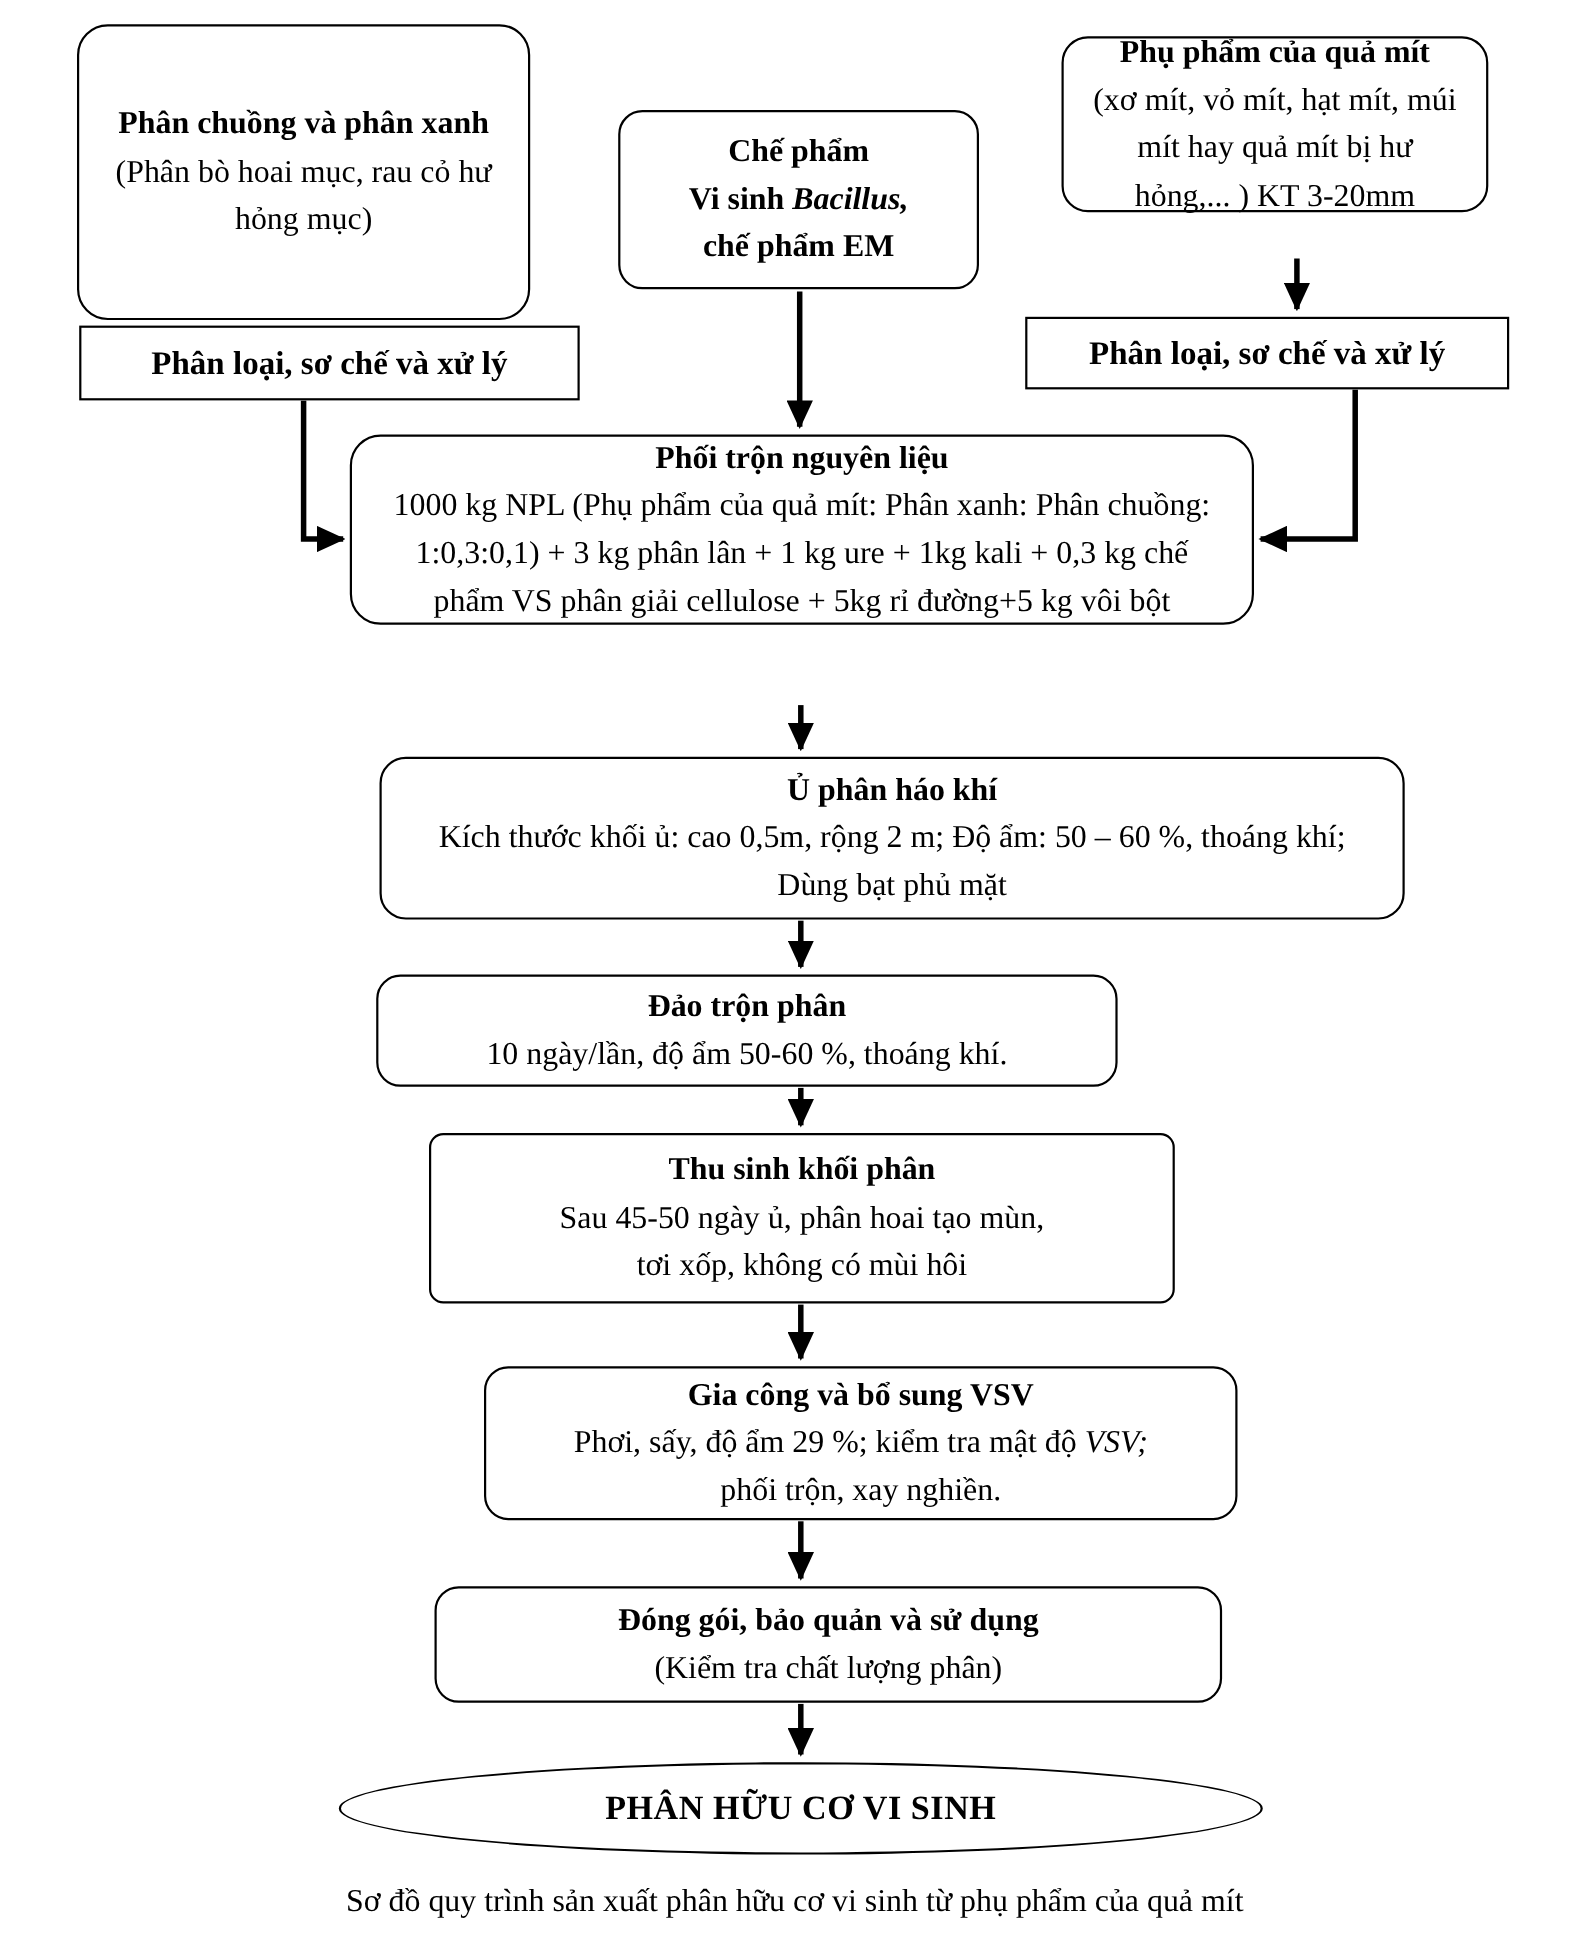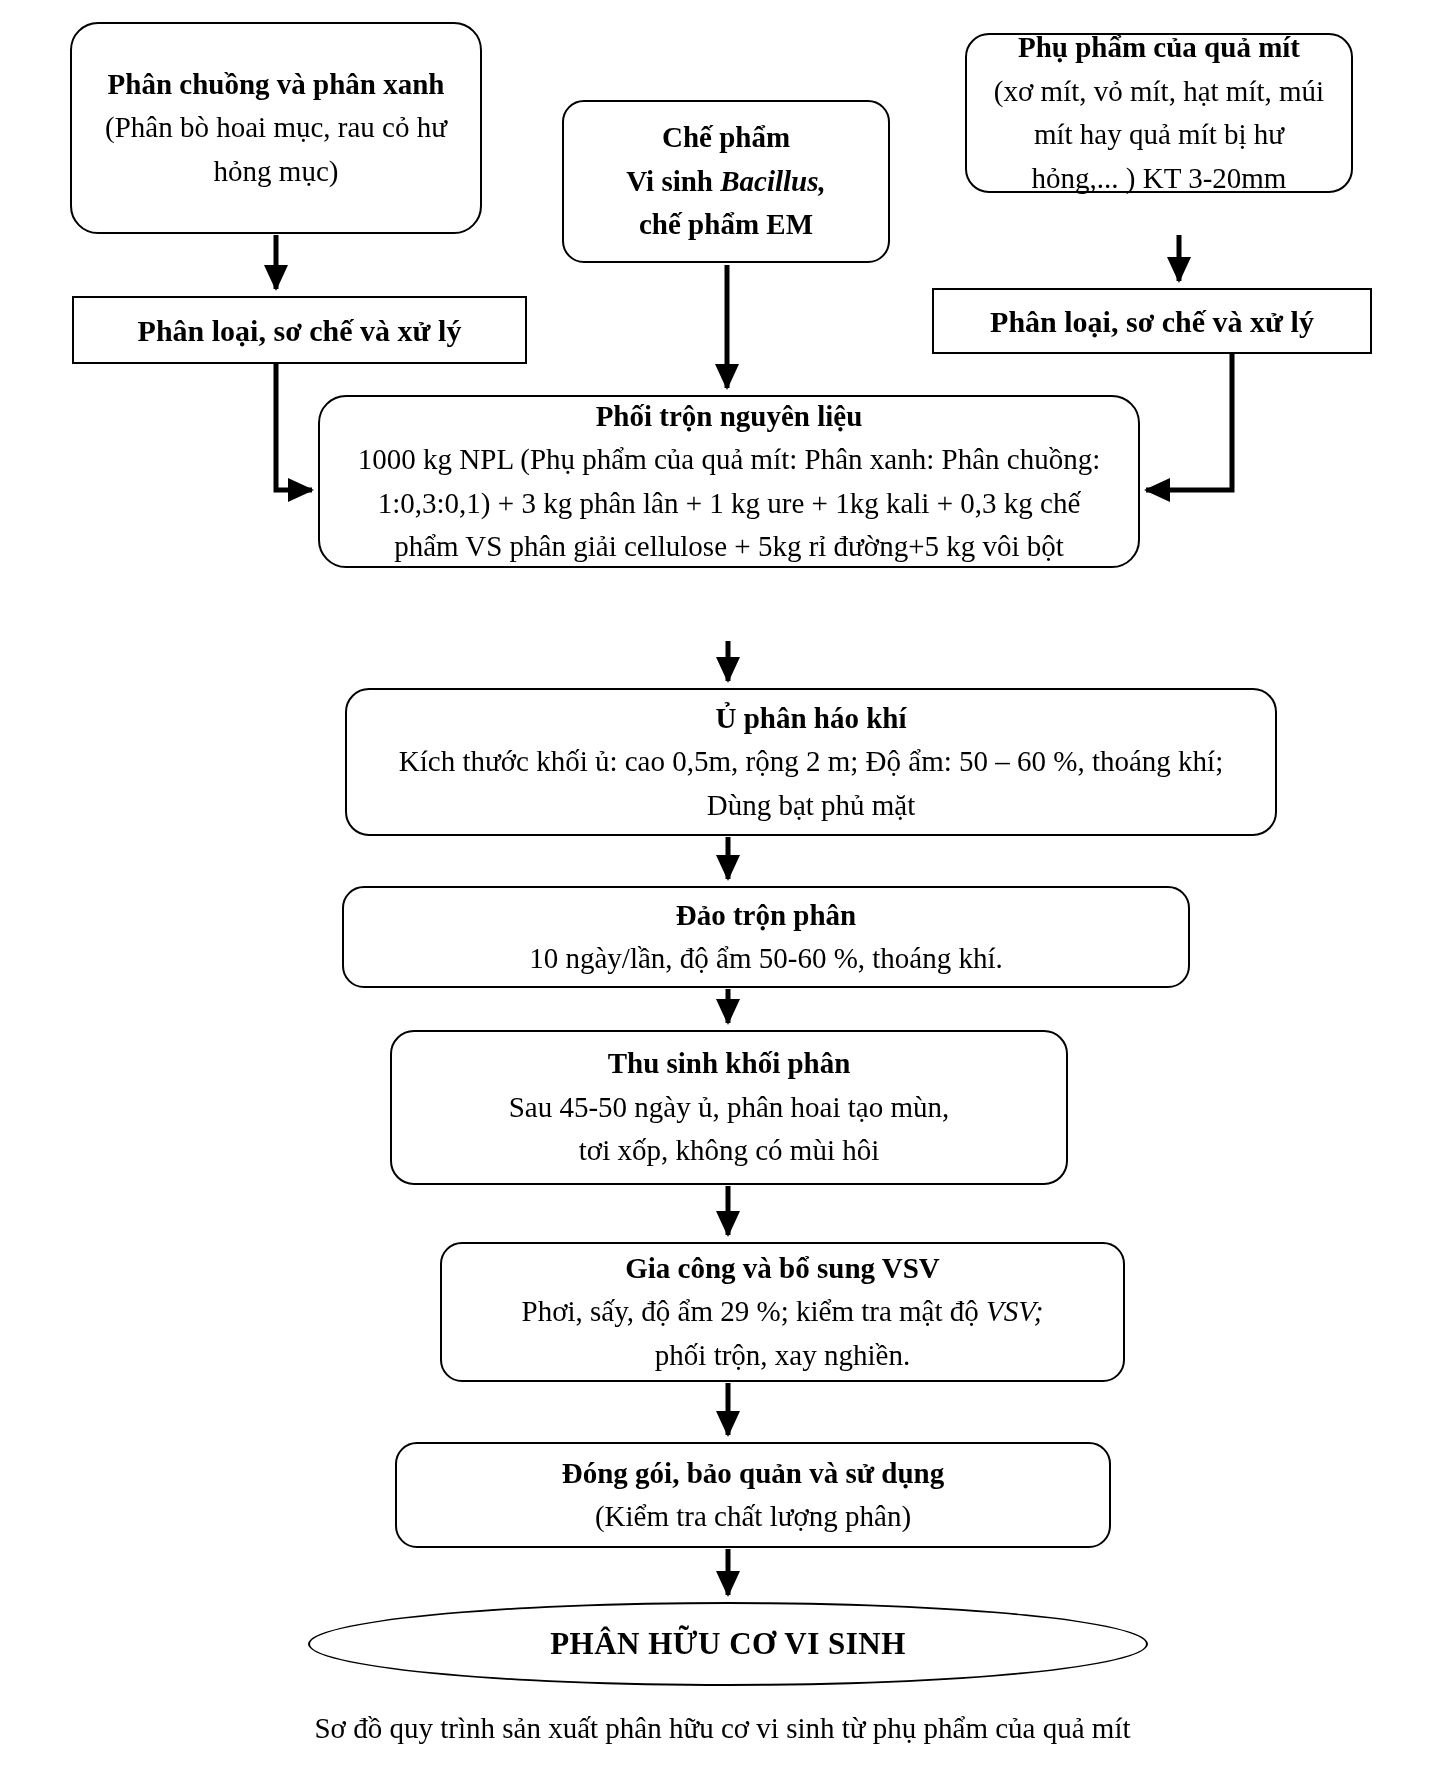--- a/index.html
+++ b/index.html
@@ -79,21 +79,21 @@
     <path class="arrow" d="M276,364 V490 H312" marker-end="url(#ah)"></path>
     <path class="arrow" d="M1232,354 V490 H1146" marker-end="url(#ah)"></path>
     <path class="arrow" d="M728,641 V681" marker-end="url(#ah)"></path>
     <path class="arrow" d="M728,837 V879" marker-end="url(#ah)"></path>
     <path class="arrow" d="M728,989 V1023" marker-end="url(#ah)"></path>
     <path class="arrow" d="M728,1186 V1235" marker-end="url(#ah)"></path>
     <path class="arrow" d="M728,1383 V1435" marker-end="url(#ah)"></path>
     <path class="arrow" d="M728,1549 V1595" marker-end="url(#ah)"></path>
   </svg>
 
-  <div class="node rounded" style="left:70px; top:22px; width:412px; height:212px;align-items:center;">
+  <div class="node rounded" style="left:70px; top:22px; width:412px; height:269px;align-items:center;">
     <div class="line">
       <span class="b">Phân chuồng và phân xanh</span><span> (Phân bò hoai mục, rau cỏ hư hỏng mục)</span>
     </div>
   </div>
 
   <div class="node rounded" style="left:562px; top:100px; width:328px; height:163px; border-radius:22px;text-align:center;">
     <div class="line b">Chế phẩm</div>
     <div class="line b">
       <span>Vi sinh </span><span class="bi">Bacillus,</span>
     </div>
@@ -116,26 +116,26 @@
   <div class="node rounded" style="left:318px; top:395px; width:822px; height:173px;">
     <div class="line b">Phối trộn nguyên liệu</div>
     <div class="line">1000 kg NPL (Phụ phẩm của quả mít: Phân xanh: Phân chuồng: 1:0,3:0,1) + 3 kg phân lân + 1 kg ure + 1kg kali + 0,3 kg chế phẩm VS phân giải cellulose + 5kg rỉ đường+5 kg vôi bột</div>
   </div>
 
   <div class="node rounded" style="left:345px; top:688px; width:932px; height:148px; border-radius:24px;">
     <div class="line b">Ủ phân háo khí</div>
     <div class="line">Kích thước khối ủ: cao 0,5m, rộng 2 m; Độ ẩm: 50 – 60 %, thoáng khí; Dùng bạt phủ mặt</div>
   </div>
 
-  <div class="node rounded" style="left:342px; top:886px; width:848px; height:102px; border-radius:22px;">
+  <div class="node rounded" style="left:342px; top:886px; width:674px; height:102px; border-radius:22px;">
     <div class="line b">Đảo trộn phân</div>
     <div class="line">10 ngày/lần, độ ẩm 50-60 %, thoáng khí.</div>
   </div>
 
-  <div class="node rounded" style="left:390px; top:1030px; width:678px; height:155px; border-radius:24px;">
+  <div class="node rounded" style="left:390px; top:1030px; width:678px; height:155px; border-radius:13px;">
     <div class="line b">Thu sinh khối phân</div>
     <div class="line">Sau 45-50 ngày ủ, phân hoai tạo mùn,</div>
     <div class="line">tơi xốp, không có mùi hôi</div>
   </div>
 
   <div class="node rounded" style="left:392px; top:1242px; width:685px; height:140px; border-radius:22px;margin-left:48px;">
     <div class="line b">Gia công và bổ sung VSV</div>
     <div class="line">
       <span>Phơi, sấy, độ ẩm 29 %; kiểm tra mật độ </span><span class="i">VSV;</span>
     </div>

